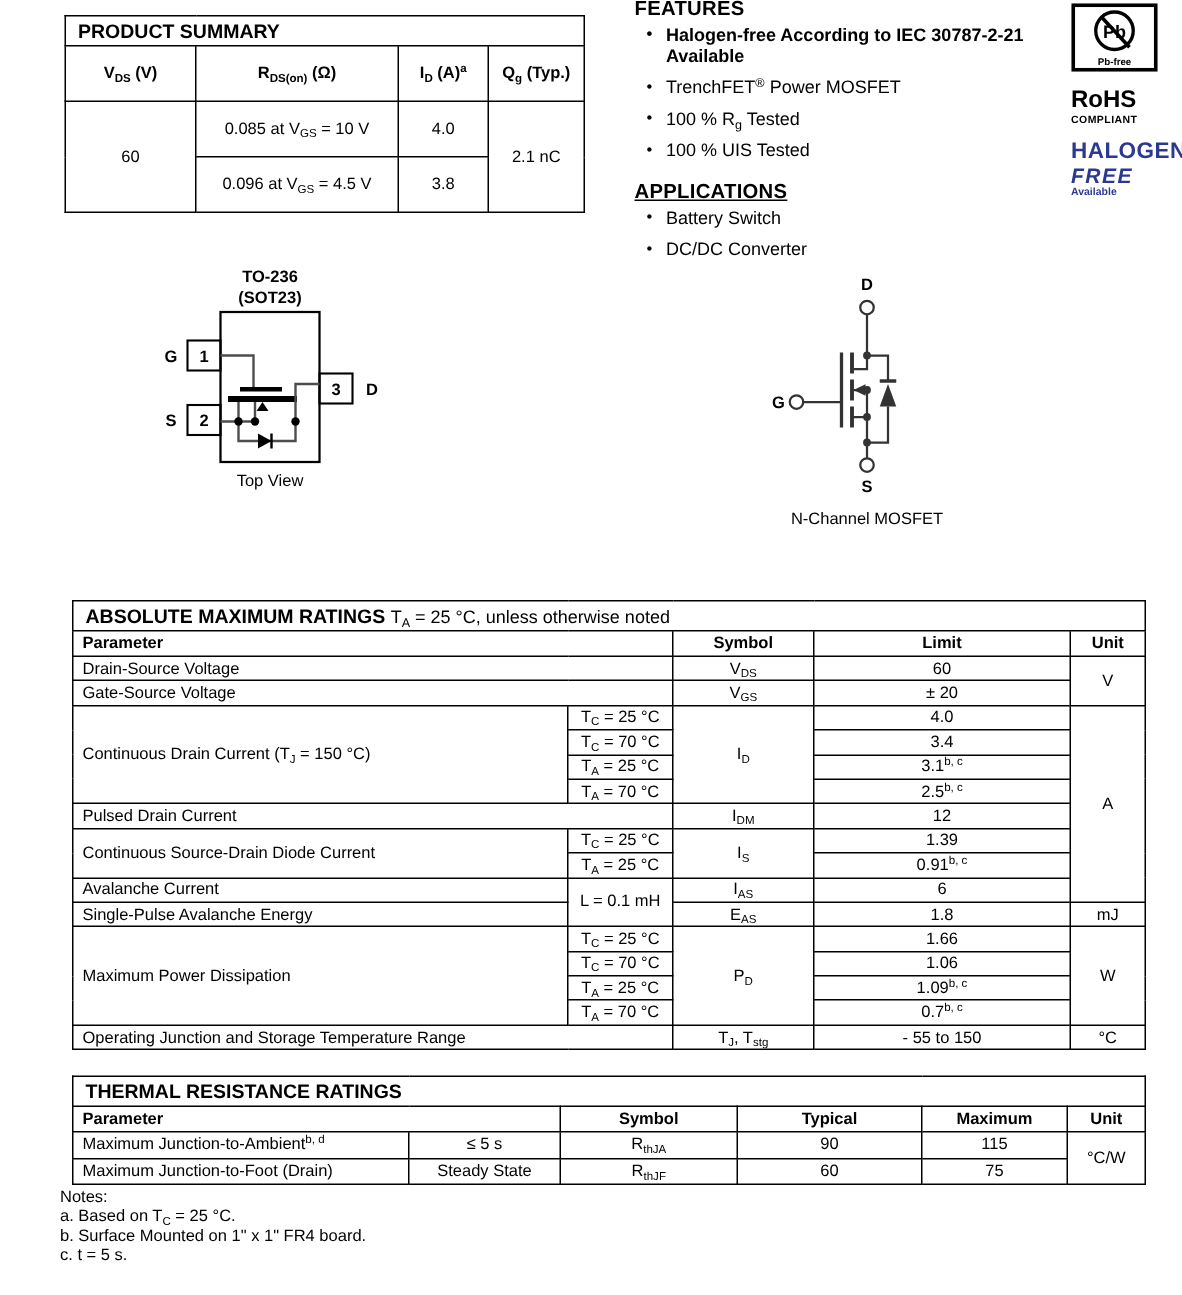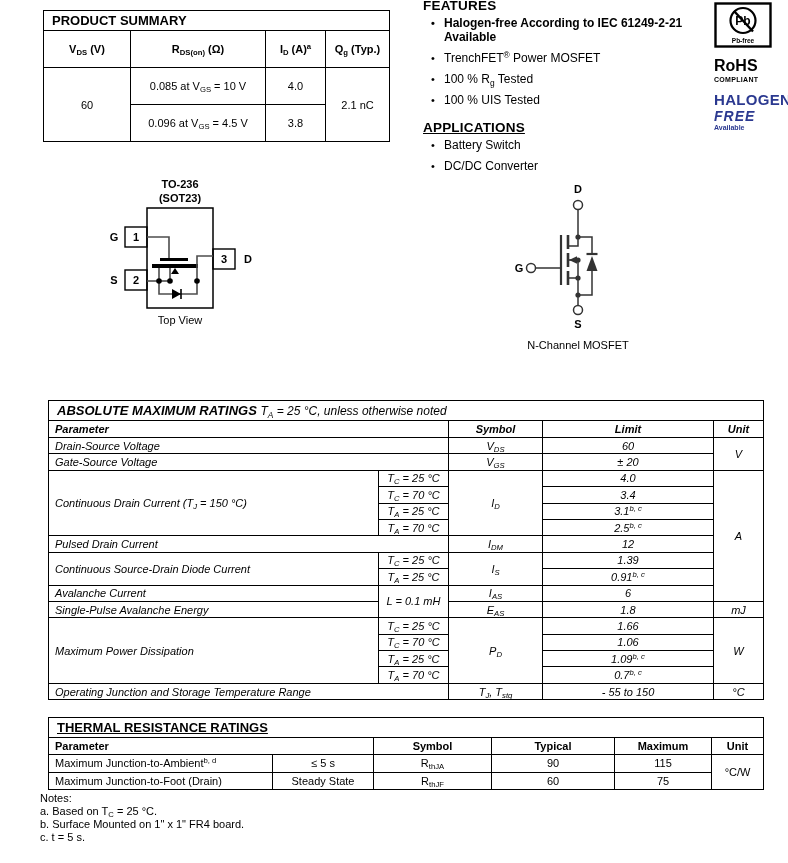--- a/index.html
+++ b/index.html
@@ -38,30 +38,30 @@
   .free { font-size:14px; font-weight:bold; font-style:italic; letter-spacing:1px; }
   .available { font-size:7px; font-weight:bold; }
 
   
   .pkg-drawing { position:absolute; left:100px; top:177px; }
   .mos-symbol { position:absolute; left:495px; top:183px; }
   .svg-label { font-size:11px; fill:#000; }
   .svg-label-b { font-size:11px; font-weight:bold; fill:#000; }
 
   
-  .abs-table { position:absolute; left:48px; top:400px; width:715px; border:1.5px solid #000;font-style:italic; }
+  .abs-table { position:absolute; left:48px; top:400px; width:715px; border:1.5px solid #000; }
   .abs-table tr { height:16.4px; }
   .abs-table .trow-title { height:20px; }
   .abs-table .trow-hdr { height:17px; }
   .title-cond { font-weight:normal; font-size:12px; }
 
   
   .th-table { position:absolute; left:48px; top:717px; width:715px; border:1.5px solid #000; }
   .th-table tr { height:17.5px; }
-  .th-table .trow-title { height:20px;text-decoration:underline; }
+  .th-table .trow-title { height:20px; }
   .th-table .trow-hdr { height:17px; }
 
   
   .notes { position:absolute; left:40px; top:792px; font-size:11px; line-height:13px; }
 </style>
 </head>
 <body>
 
 <div class="page">
 
@@ -91,21 +91,21 @@
     <tr>
       <td class="cell-c">0.096 at V<sub>GS</sub> = 4.5 V</td>
       <td class="cell-c">3.8</td>
     </tr>
   </tbody>
     </table>
 
   <div class="features">
     <div class="sec-heading">FEATURES</div>
     <ul>
-      <li class="b">Halogen-free According to IEC 61249-2-21 Available</li>
+      <li class="b">Halogen-free According to IEC 30787-2-21 Available</li>
       <li>TrenchFET<sup>®</sup> Power MOSFET</li>
       <li>100 % R<sub>g</sub> Tested</li>
       <li>100 % UIS Tested</li>
     </ul>
     <div class="sec-heading apps-heading">APPLICATIONS</div>
     <ul>
       <li>Battery Switch</li>
       <li>DC/DC Converter</li>
     </ul>
   </div>

